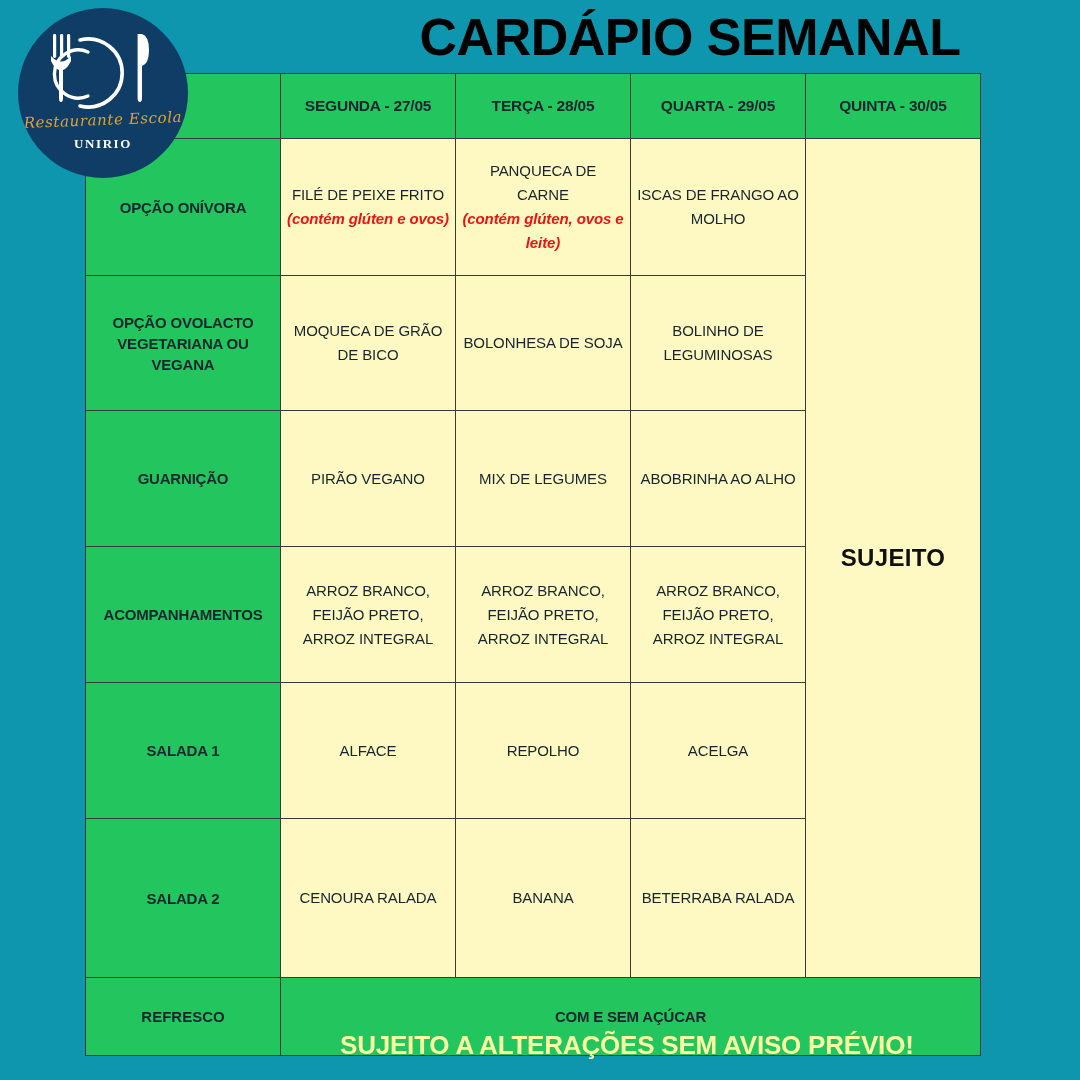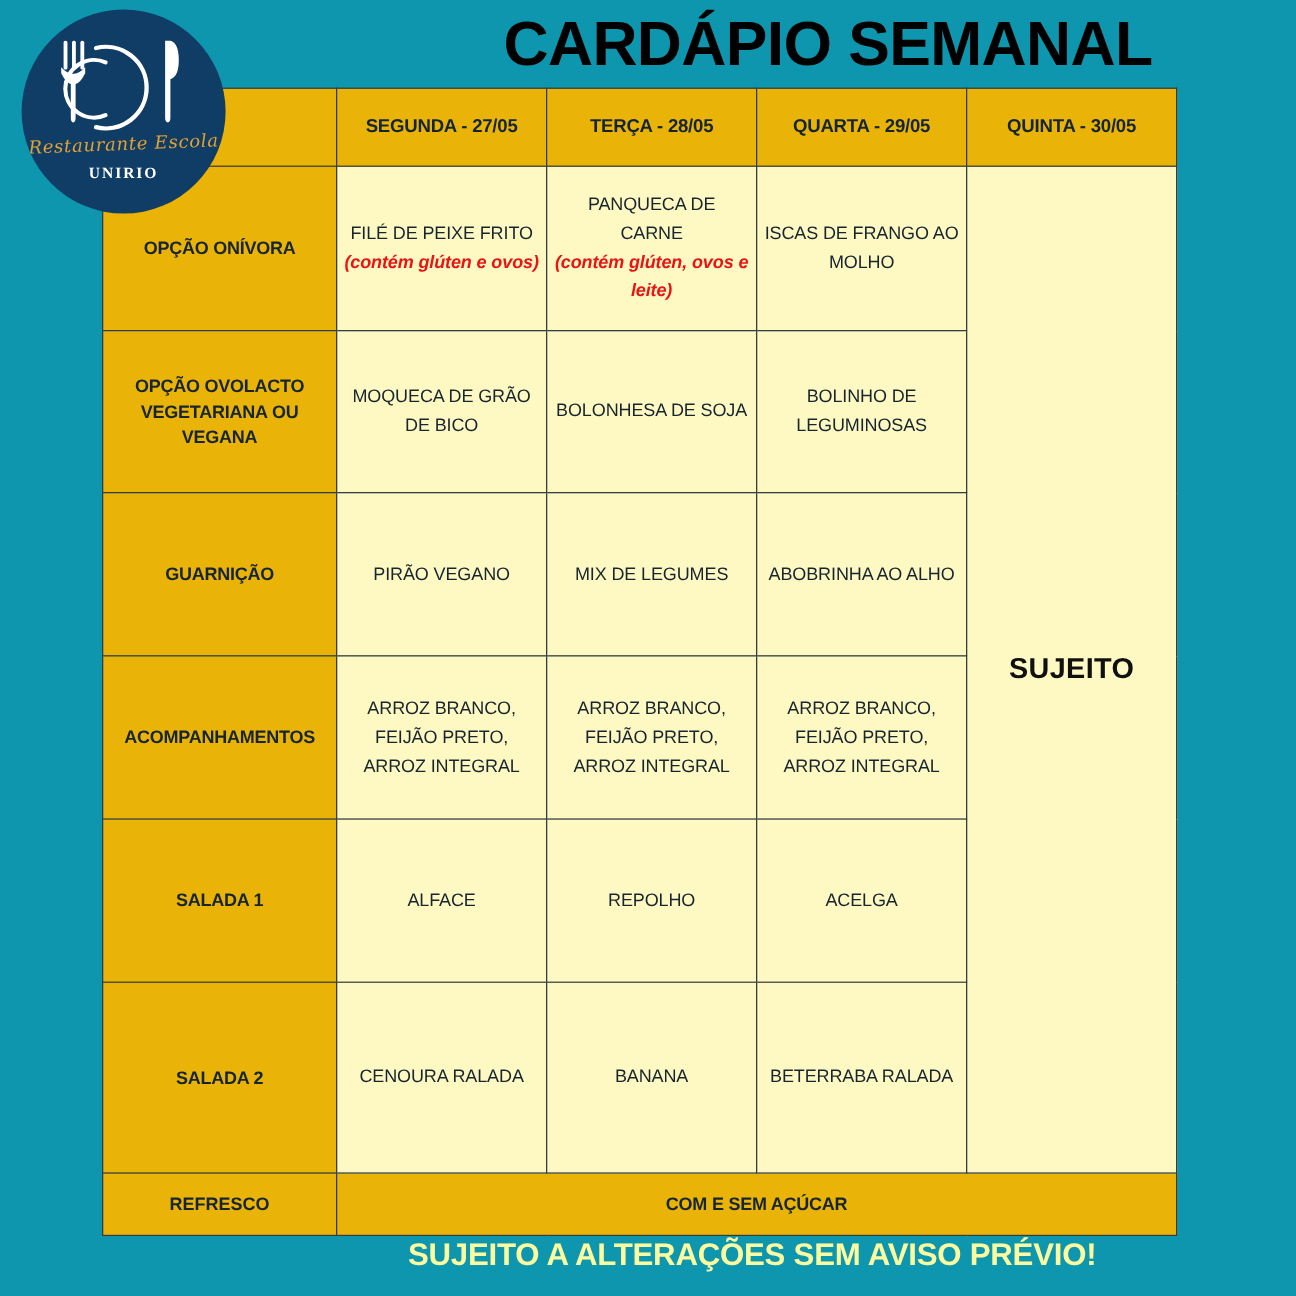--- a/index.html
+++ b/index.html
@@ -59,21 +59,21 @@
     border-collapse:collapse;
     table-layout:fixed;
   }
   .menu-table td{
     border:1.5px solid #3a3a3a;
     vertical-align:middle;
     text-align:center;
     padding:4px 6px;
     box-sizing:border-box;
   }
-  .blue{ background:#eab308; }
+  .blue{ background:#22c55e; }
   .yellow{ background:#fef9c3; }
 
   .hdr{
     height:65px;
     font-size:15.5px;
     font-weight:bold;
     color:#15252e;
     letter-spacing:-0.2px;
   }
   .hdr-empty{ height:65px; }
@@ -113,21 +113,21 @@
     font-size:15px;font-weight:bold;color:#16252e;letter-spacing:-0.2px;
   }
 
   
   .r-onivora  { height:137px; }
   .r-vegana   { height:135px; }
   .r-guarnicao{ height:136px; }
   .r-acomp    { height:136px; }
   .r-salada1  { height:136px; }
   .r-salada2  { height:159px;padding-left:32px; }
-  .r-refresco { height:52px;  }
+  .r-refresco { height:78px;  }
 
   
   .footer{
     position:absolute;
     left:340px;top:1030px;width:640px;
     text-align:left;
     color:#fbfba0;
     font-size:26px;
     font-weight:bold;
     letter-spacing:-0.2px;

